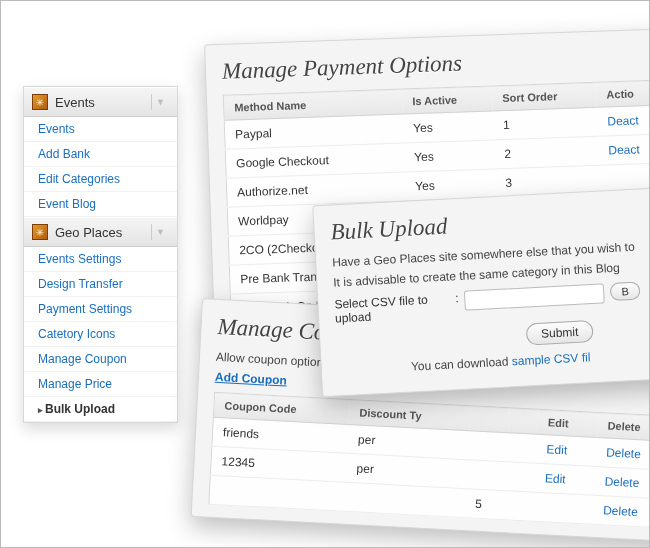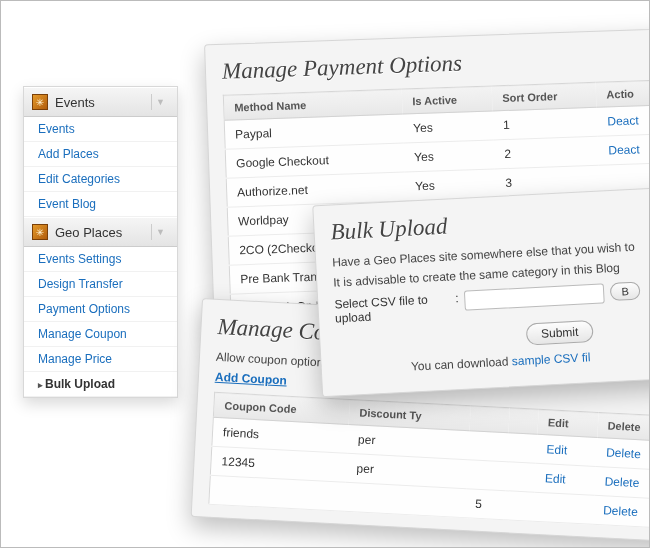--- a/index.html
+++ b/index.html
@@ -141,33 +141,34 @@
 <body>
 
 <div class="sidebar">
   <div class="side-header">
     <span class="ico">✳</span>
     <span>Events</span>
     <span class="chevron">▼</span>
   </div>
   <ul class="side-list">
     <li><a>Events</a></li>
-    <li><a>Add Places</a></li>
+    <li><a>Add Bank</a></li>
     <li><a>Edit Categories</a></li>
     <li><a>Event Blog</a></li>
   </ul>
   <div class="side-header">
     <span class="ico">✳</span>
     <span>Geo Places</span>
     <span class="chevron">▼</span>
   </div>
   <ul class="side-list">
     <li><a>Events Settings</a></li>
     <li><a>Design Transfer</a></li>
-    <li><a>Payment Options</a></li>
+    <li><a>Payment Settings</a></li>
+    <li><a>Catetory Icons</a></li>
     <li><a>Manage Coupon</a></li>
     <li><a>Manage Price</a></li>
     <li class="current"><a style="color:#333">Bulk Upload</a></li>
   </ul>
 </div>
 
 <div class="panel p-payment">
   <h2>Manage Payment Options</h2>
   <table class="gp">
     <thead>

